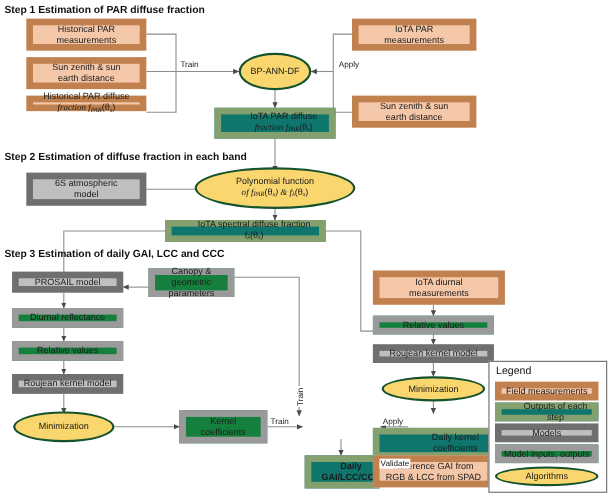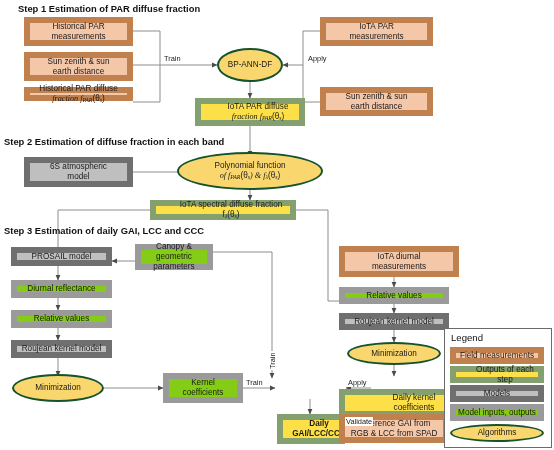--- a/index.html
+++ b/index.html
@@ -32,23 +32,23 @@
     justify-content: center;
     text-align: center;
     font-size: 8.2px;
     line-height: 1.22;
     color: #1a1a1a;
     border: 6px solid #a21caf;
     z-index: 2;
   }
   .node .lbl { display: block; padding: 0 2px; }
   .peach { background: #F5C7A9; border-color: #C0814F; }
-  .green { background: #fde047; border-color: #84A06F; padding-left: 16px; }
+  .green { background: #0f766e; border-color: #84A06F; padding-left: 16px; }
   .gray  { background: #BFBFBF; border-color: #6F6F6F; }
-  .lightgray { background: #84cc16; border-color: #9A9A9A; }
+  .lightgray { background: #15803d; border-color: #9A9A9A; }
   .ellipse {
     background: #FAD66E;
     border: 2px solid #14532d;
     border-radius: 50%;
   }
   .steptitle {
     position: absolute;
     font-size: 9.4px;
     font-weight: bold;
     color: #111;
@@ -136,21 +136,21 @@
 
       <path d="M394,277 L394,287" marker-end="url(#ar)"></path>
       <path d="M394,303 L394,313" marker-end="url(#ar)"></path>
       <path d="M394,329 L394,342" marker-end="url(#ar)"></path>
       <path d="M394,364 L394,376" marker-end="url(#ar)"></path>
       <path d="M371,388 L346,388" marker-end="url(#ar)"></path>
       <path d="M371,428 L346,428" marker-end="url(#ar)"></path>
     </g>
   </svg>
 
-  <div class="steptitle" style="left:18px; top:3px;">Step 1 Estimation of PAR diffuse fraction</div>
+  <div class="steptitle" style="left:4px; top:3px;">Step 1 Estimation of PAR diffuse fraction</div>
   <div class="steptitle" style="left:4px; top:136px;">Step 2 Estimation of diffuse fraction in each band</div>
   <div class="steptitle" style="left:4px; top:225px;">Step 3 Estimation of daily GAI, LCC and CCC</div>
 
   <div class="node peach" style="left:24px; top:17px; width:109px; height:29px;">
     <span class="lbl"><span>Historical PAR</span><br><span>measurements</span></span>
   </div>
 
   <div class="node peach" style="left:24px; top:52px; width:109px; height:29px;">
     <span class="lbl"><span>Sun zenith &amp; sun</span><br><span>earth distance</span></span>
   </div>

